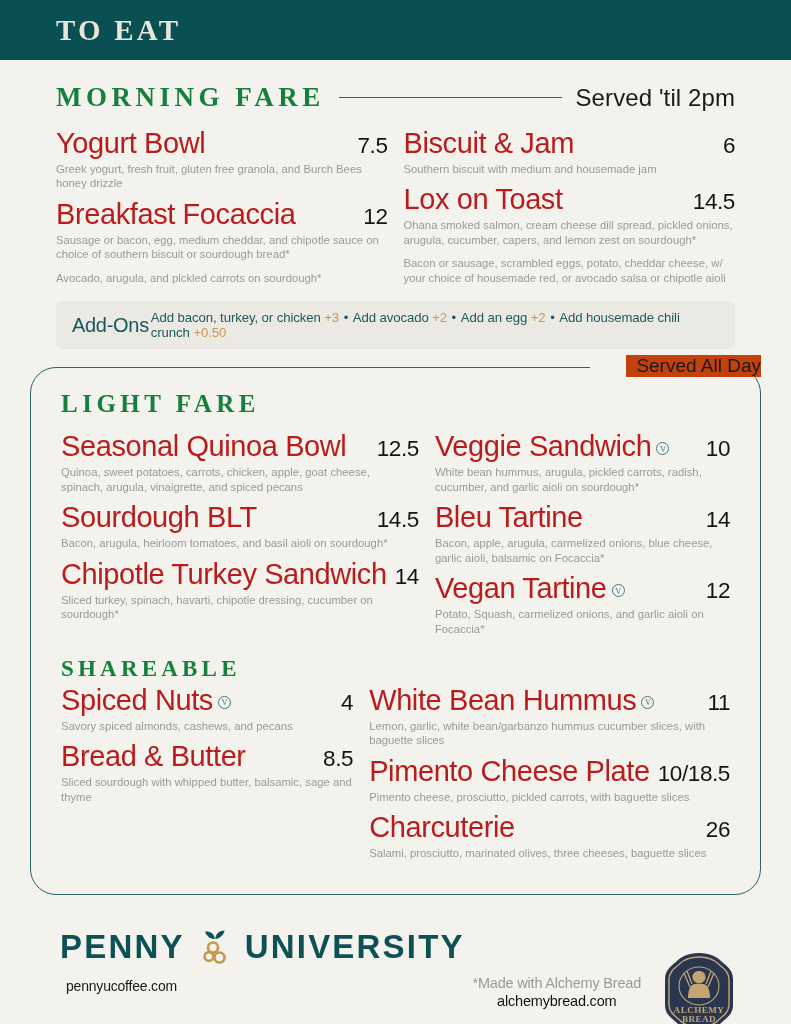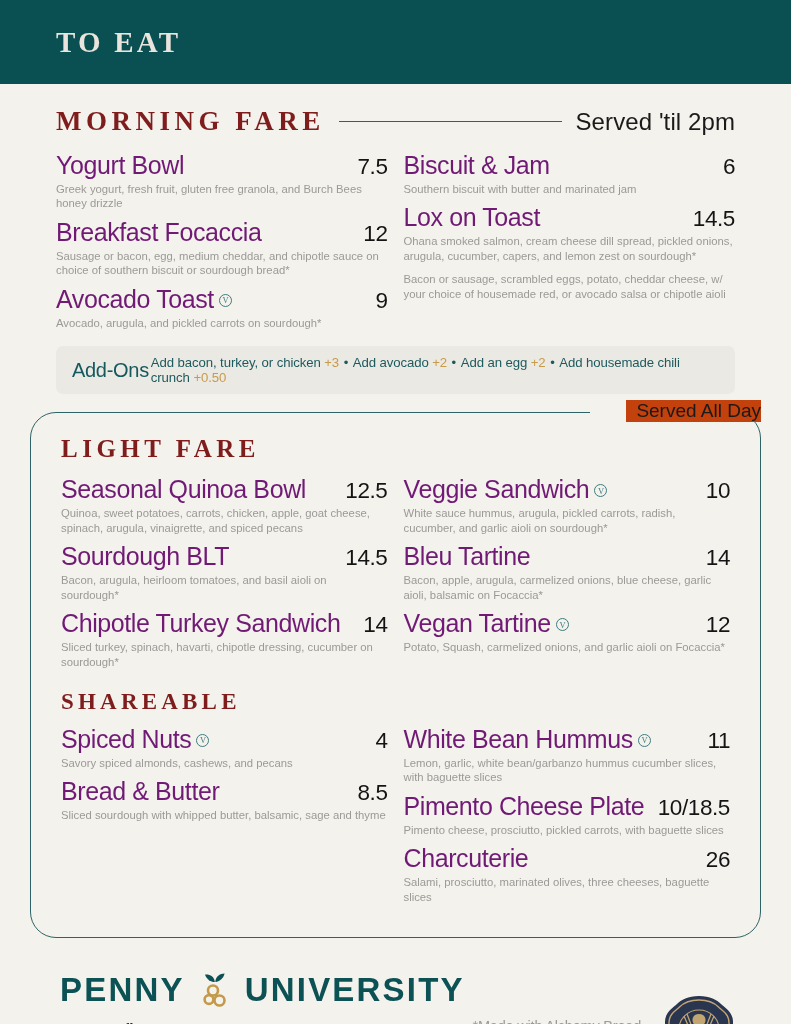--- a/index.html
+++ b/index.html
@@ -7,21 +7,21 @@
   body{
     font-family:"Liberation Sans", sans-serif;
     background:#F4F2ED;
     color:#1A1A1A;
     position:relative;
     overflow:hidden;
   }
 
   
   .header{
-    height:84px;
+    height:60px;
     background:#0A4F52;
     display:flex;
     align-items:center;
     padding-left:56px;
   }
   .header-title{
     color:#E9E5DC;
     font-family:"Liberation Serif", serif;
     font-weight:bold;
     font-size:29px;
@@ -33,21 +33,21 @@
 
   
   .sec-head{
     display:flex;
     align-items:center;
     gap:14px;
   }
   .sec-title{
     font-family:"Liberation Serif", serif;
     font-weight:bold;
-    color:#7f1d1d;
+    color:#15803d;
     letter-spacing:4.5px;
     white-space:nowrap;
   }
   .sec-title.morning{ font-size:27px; }
   .sec-title.light{ font-size:25px; }
   .sec-title.share{ font-size:23px; letter-spacing:4.2px; }
 
   .sec-rule{
     flex:1 1 auto;
     height:1px;
@@ -69,23 +69,23 @@
   .menu-col{ display:flex; flex-direction:column; }
 
   .item{ margin-bottom:7px; }
   .item-top{
     display:flex;
     align-items:baseline;
     justify-content:space-between;
     gap:8px;
   }
   .item-name{
-    font-size:25px;
+    font-size:29px;
     letter-spacing:-0.4px;
-    color:#701a75;
+    color:#b91c1c;
     white-space:nowrap;
   }
   .veg{
     display:inline-block;
     width:13px; height:13px;
     border:1.1px solid #3E7C80;
     border-radius:50%;
     position:relative;
     margin-left:5px;
     vertical-align:1px;
@@ -246,34 +246,30 @@
             <div class="item-desc">Greek yogurt, fresh fruit, gluten free granola, and Burch Bees honey drizzle</div>
           </div>
           <div class="item">
             <div class="item-top">
               <div class="item-name">Breakfast Focaccia</div>
               <div class="item-price">12</div>
             </div>
             <div class="item-desc">Sausage or bacon, egg, medium cheddar, and chipotle sauce on choice of southern biscuit or sourdough bread*</div>
           </div>
           <div class="item">
-            <div class="item-top">
-              <div class="item-name">Avocado Toast<span class="veg"></span></div>
-              <div class="item-price">9</div>
-            </div>
             <div class="item-desc">Avocado, arugula, and pickled carrots on sourdough*</div>
           </div>
         </div>
       <div class="menu-col">
           <div class="item">
             <div class="item-top">
               <div class="item-name">Biscuit &amp; Jam</div>
               <div class="item-price">6</div>
             </div>
-            <div class="item-desc">Southern biscuit with butter and marinated jam</div>
+            <div class="item-desc">Southern biscuit with medium and housemade jam</div>
           </div>
           <div class="item">
             <div class="item-top">
               <div class="item-name">Lox on Toast</div>
               <div class="item-price">14.5</div>
             </div>
             <div class="item-desc">Ohana smoked salmon, cream cheese dill spread, pickled onions, arugula, cucumber, capers, and lemon zest on sourdough*</div>
           </div>
           <div class="item">
             <div class="item-desc">Bacon or sausage, scrambled eggs, potato, cheddar cheese, w/ your choice of housemade red, or avocado salsa or chipotle aioli</div>
@@ -317,21 +313,21 @@
               </div>
               <div class="item-desc">Sliced turkey, spinach, havarti, chipotle dressing, cucumber on sourdough*</div>
             </div>
           </div>
         <div class="menu-col">
             <div class="item">
               <div class="item-top">
                 <div class="item-name">Veggie Sandwich<span class="veg"></span></div>
                 <div class="item-price">10</div>
               </div>
-              <div class="item-desc">White sauce hummus, arugula, pickled carrots, radish, cucumber, and garlic aioli on sourdough*</div>
+              <div class="item-desc">White bean hummus, arugula, pickled carrots, radish, cucumber, and garlic aioli on sourdough*</div>
             </div>
             <div class="item">
               <div class="item-top">
                 <div class="item-name">Bleu Tartine</div>
                 <div class="item-price">14</div>
               </div>
               <div class="item-desc">Bacon, apple, arugula, carmelized onions, blue cheese, garlic aioli, balsamic on Focaccia*</div>
             </div>
             <div class="item">
               <div class="item-top">
@@ -339,21 +335,21 @@
                 <div class="item-price">12</div>
               </div>
               <div class="item-desc">Potato, Squash, carmelized onions, and garlic aioli on Focaccia*</div>
             </div>
           </div>
       </div>
 
       <div class="sec-head" style="margin-top:13px;">
         <div class="sec-title share">SHAREABLE</div>
       </div>
-      <div class="menu-grid" style="margin-top:10px;">
+      <div class="menu-grid" style="margin-top:2px;">
         <div class="menu-col">
             <div class="item">
               <div class="item-top">
                 <div class="item-name">Spiced Nuts<span class="veg"></span></div>
                 <div class="item-price">4</div>
               </div>
               <div class="item-desc">Savory spiced almonds, cashews, and pecans</div>
             </div>
             <div class="item">
               <div class="item-top">

